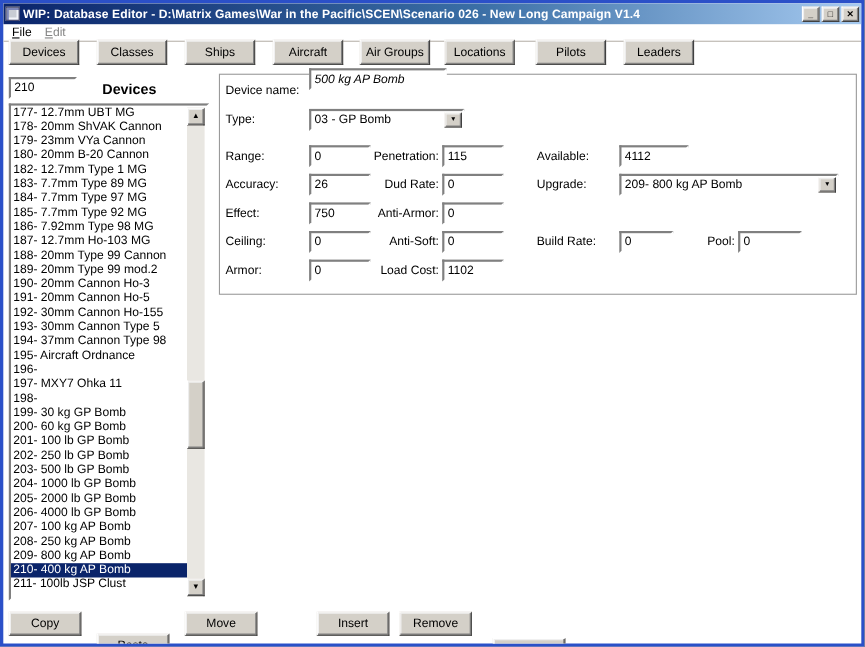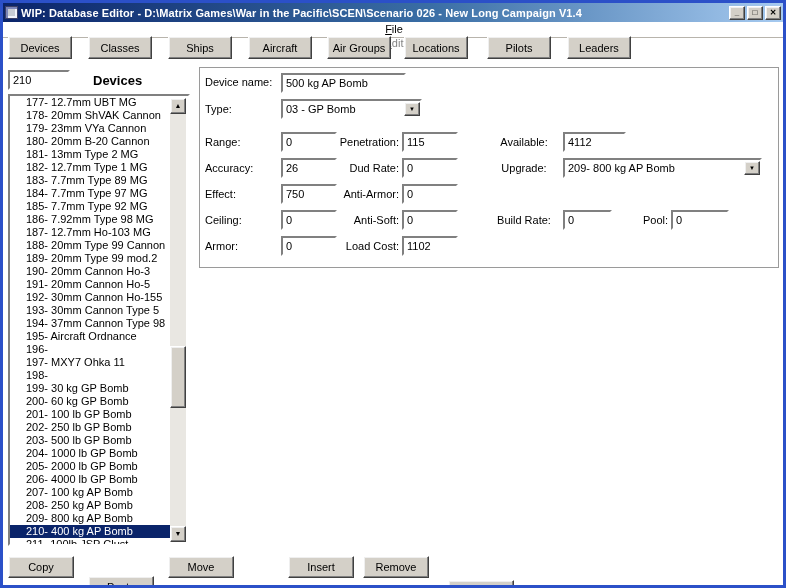--- a/index.html
+++ b/index.html
@@ -29,21 +29,20 @@
     background:#d4d0c8; color:#000; cursor:default;
     border:1px solid; border-color:#ffffff #404040 #404040 #ffffff;
     box-shadow: inset -1px -1px 0 #808080, inset 1px 1px 0 #efefef;
     padding:0; font-weight:bold;
   }
   
   .menubar {
     position:absolute; left:0; top:19px; width:780px; height:16px;
     display:flex; align-items:center; padding-left:2px;
     border-bottom:1px solid #b8b4ac;
-    flex-direction:column;
   }
   .menu-item { display:inline-block; font-size:11px; padding:1px 6px; color:#000; }
   .menu-item::first-letter { text-decoration:underline; }
   .menu-item.disabled { color:#848484; }
   
   .raised {
     background:#d4d0c8;
     border:1px solid; border-color:#ffffff #404040 #404040 #ffffff;
     box-shadow: inset -1px -1px 0 #808080, inset 1px 1px 0 #efefef;
   }
@@ -69,21 +68,21 @@
     position:absolute; left:90px; top:70px; font-size:13px; font-weight:bold;
   }
   .listbox {
     position:absolute; left:5px; top:91px; width:182px; height:452px;
     overflow:hidden;
   }
   .list-items {
     position:absolute; left:0; top:0; bottom:0; right:16px; overflow:hidden;
   }
   .list-item {
-    height:13px; line-height:13px; font-size:11px; padding-left:16px;
+    height:13px; line-height:13px; font-size:11px; padding-left:2px;
     white-space:nowrap; overflow:hidden; color:#000;
   }
   .list-item.selected { background:#0a246a; color:#ffffff; }
   .vscroll {
     position:absolute; right:2px; top:2px; bottom:2px; width:16px;
     background:#e9e7e2;
   }
   .scroll-btn {
     position:absolute; left:0; width:16px; height:16px;
     font-size:7px; line-height:14px; text-align:center; color:#000;
@@ -101,25 +100,25 @@
   }
   .combo {
     position:absolute; height:20px; background:#fff; display:flex; align-items:center;
   }
   .combo-text { flex:1 1 auto; font-size:11px; padding-left:3px; white-space:nowrap; overflow:hidden; }
   .combo-arrow {
     flex:0 0 auto; width:16px; height:14px; margin-right:0px;
     font-size:6px; line-height:13px; text-align:center; color:#000;
   }
   
-  #lbl-devname {left:202px; top:73px;}   #inp-devname {left:278px; top:70px; width:125px;}
+  #lbl-devname {left:202px; top:73px;}   #inp-devname {left:278px; top:59px; width:125px;font-style:italic;}
   #lbl-type    {left:202px; top:100px;}  #cmb-type    {left:278px; top:96px; width:141px;}
   .c1l {left:202px;} .c1i {left:278px; width:56px;}
   .c2l {left:322px; width:74px; text-align:right;} .c2i {left:399px; width:56px;}
-  .c3l {left:485px; width:72px; text-align:center;}
+  .c3l {left:485px; width:72px; text-align:left;}
   .r2l {top:133px;} .r2i {top:129px;}
   .r3l {top:159px;} .r3i {top:155px;}
   .r4l {top:185px;} .r4i {top:181px;}
   .r5l {top:211px;} .r5i {top:207px;}
   .r6l {top:237px;} .r6i {top:233px;}
   #inp-available {left:560px; width:63px;}
   #cmb-upgrade   {left:560px; width:199px;}
   #inp-buildrate {left:560px; width:49px;}
   #lbl-pool      {left:635px; width:30px; text-align:right;}
   #inp-pool      {left:668px; width:58px;}
@@ -167,21 +166,20 @@
   <input class="index-field sunken" value="210" style="">
   <div class="panel-heading">Devices</div>
 
   <div class="listbox sunken">
     <div class="list-items">
 
     <div class="list-item">177- 12.7mm UBT MG</div>
         <div class="list-item">178- 20mm ShVAK Cannon</div>
         <div class="list-item">179- 23mm VYa Cannon</div>
         <div class="list-item">180- 20mm B-20 Cannon</div>
-        <div class="list-item">181- 13mm Type 2 MG</div>
         <div class="list-item">182- 12.7mm Type 1 MG</div>
         <div class="list-item">183- 7.7mm Type 89 MG</div>
         <div class="list-item">184- 7.7mm Type 97 MG</div>
         <div class="list-item">185- 7.7mm Type 92 MG</div>
         <div class="list-item">186- 7.92mm Type 98 MG</div>
         <div class="list-item">187- 12.7mm Ho-103 MG</div>
         <div class="list-item">188- 20mm Type 99 Cannon</div>
         <div class="list-item">189- 20mm Type 99 mod.2</div>
         <div class="list-item">190- 20mm Cannon Ho-3</div>
         <div class="list-item">191- 20mm Cannon Ho-5</div>

